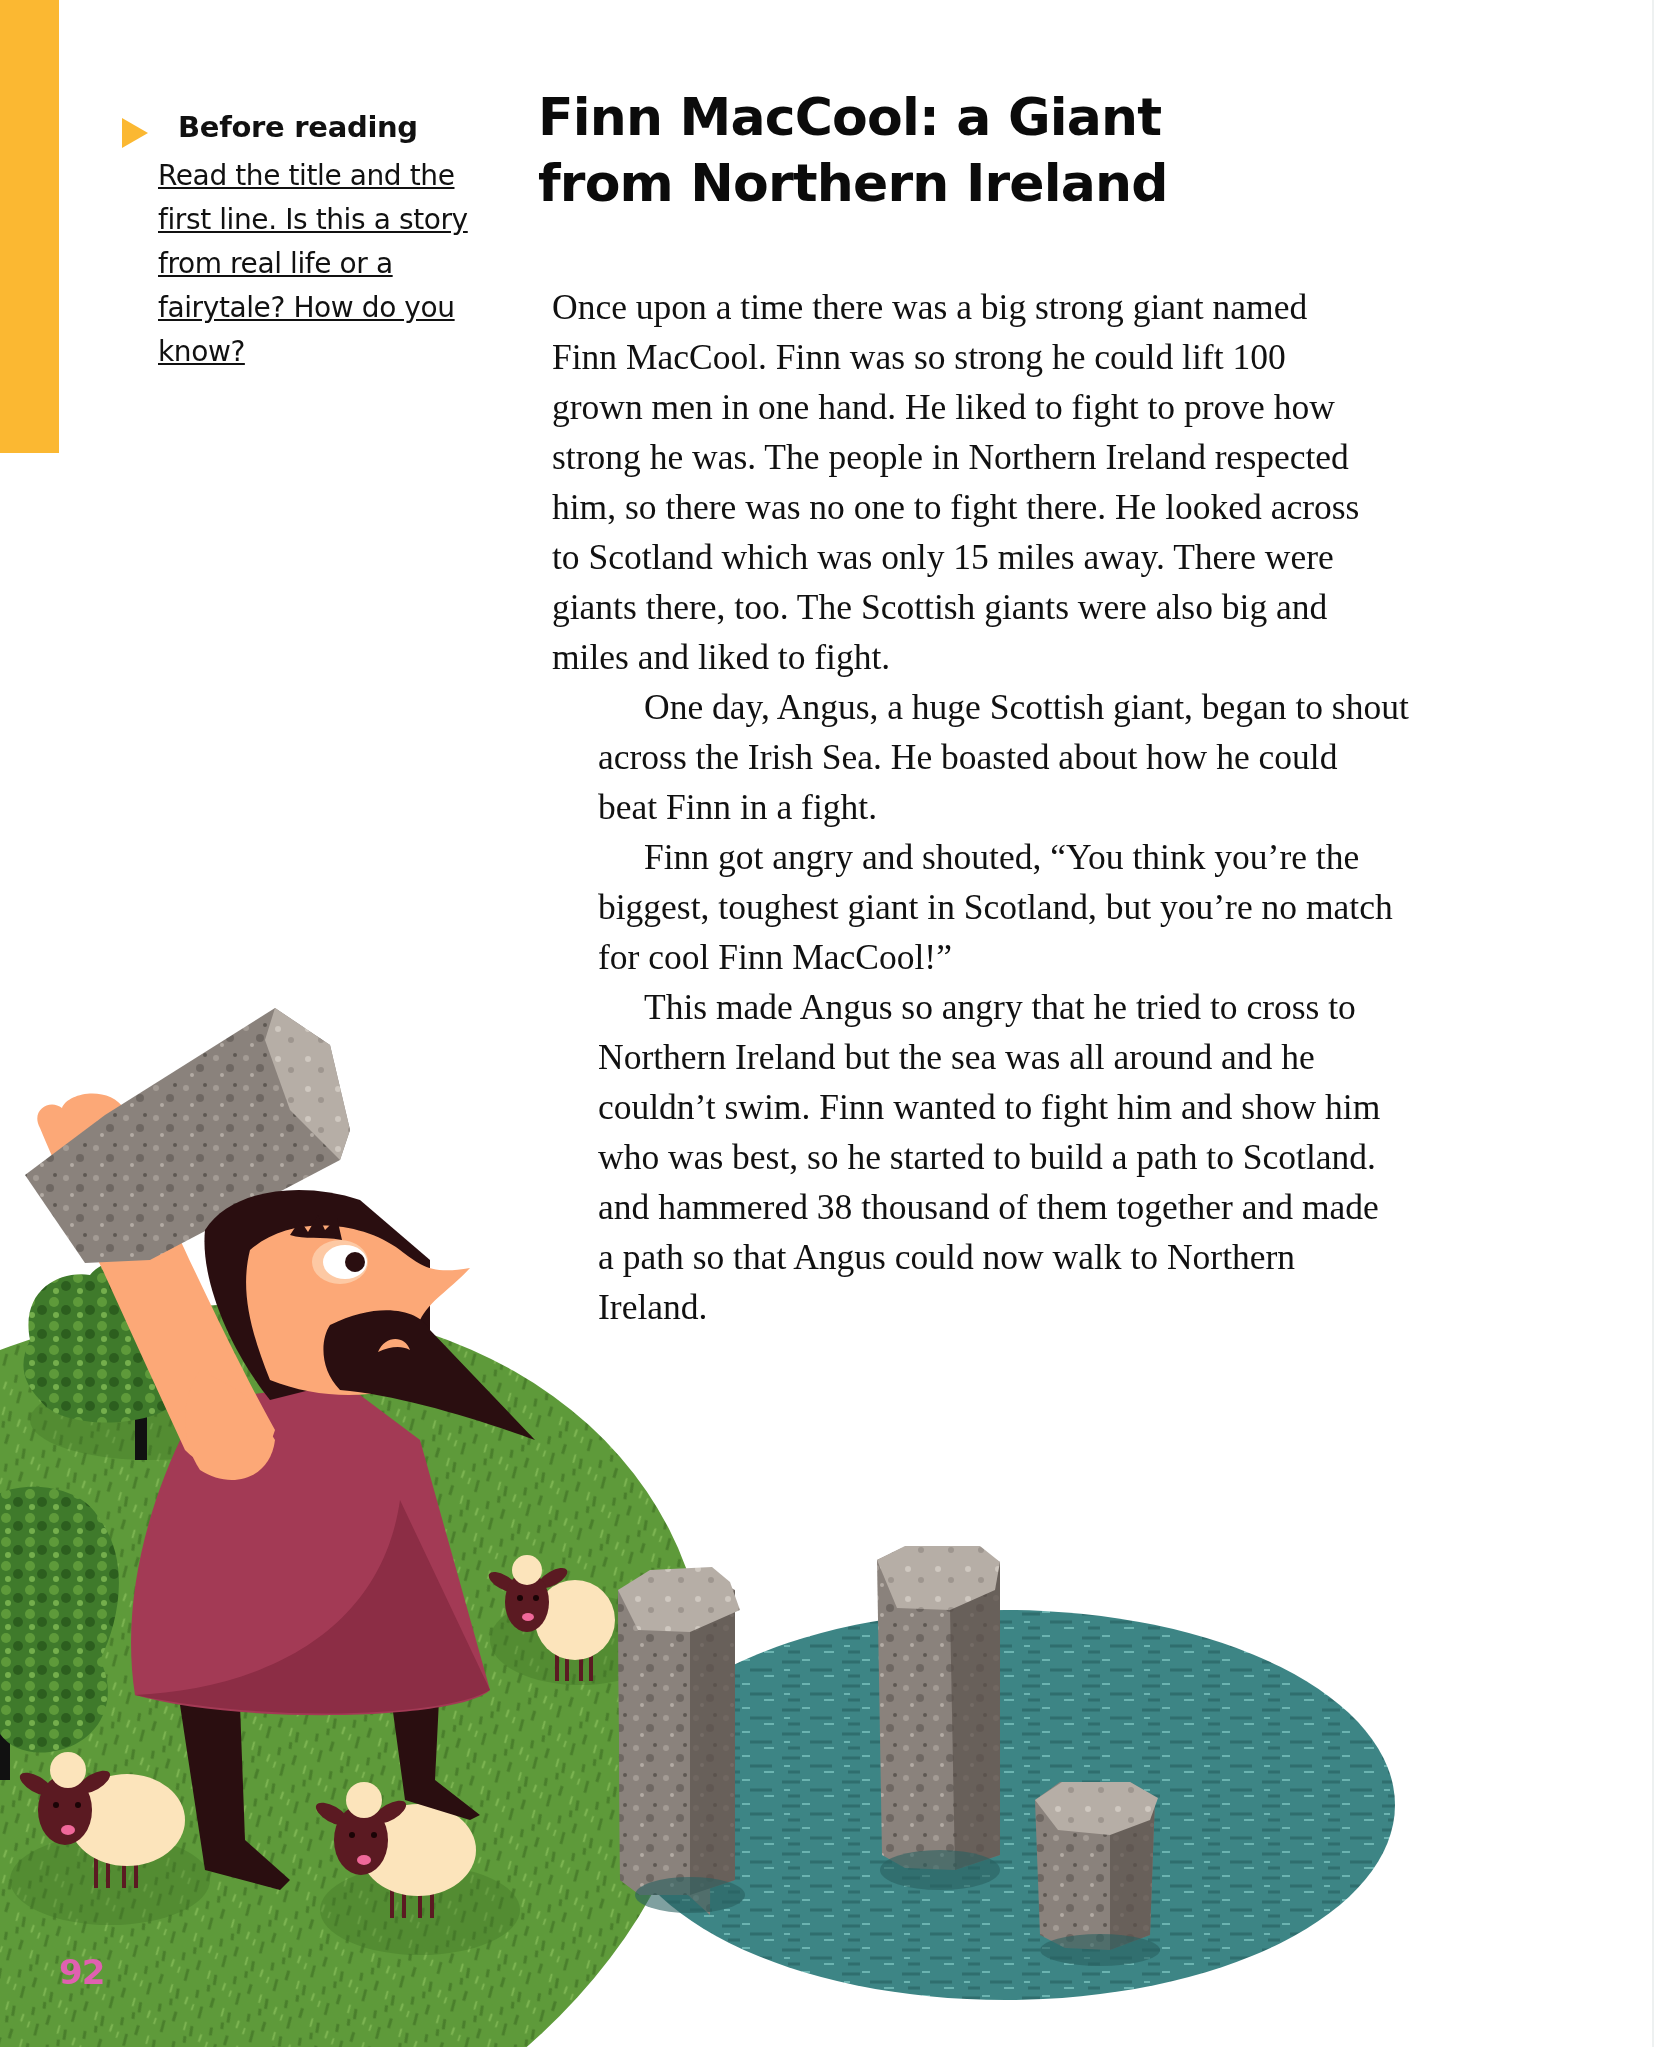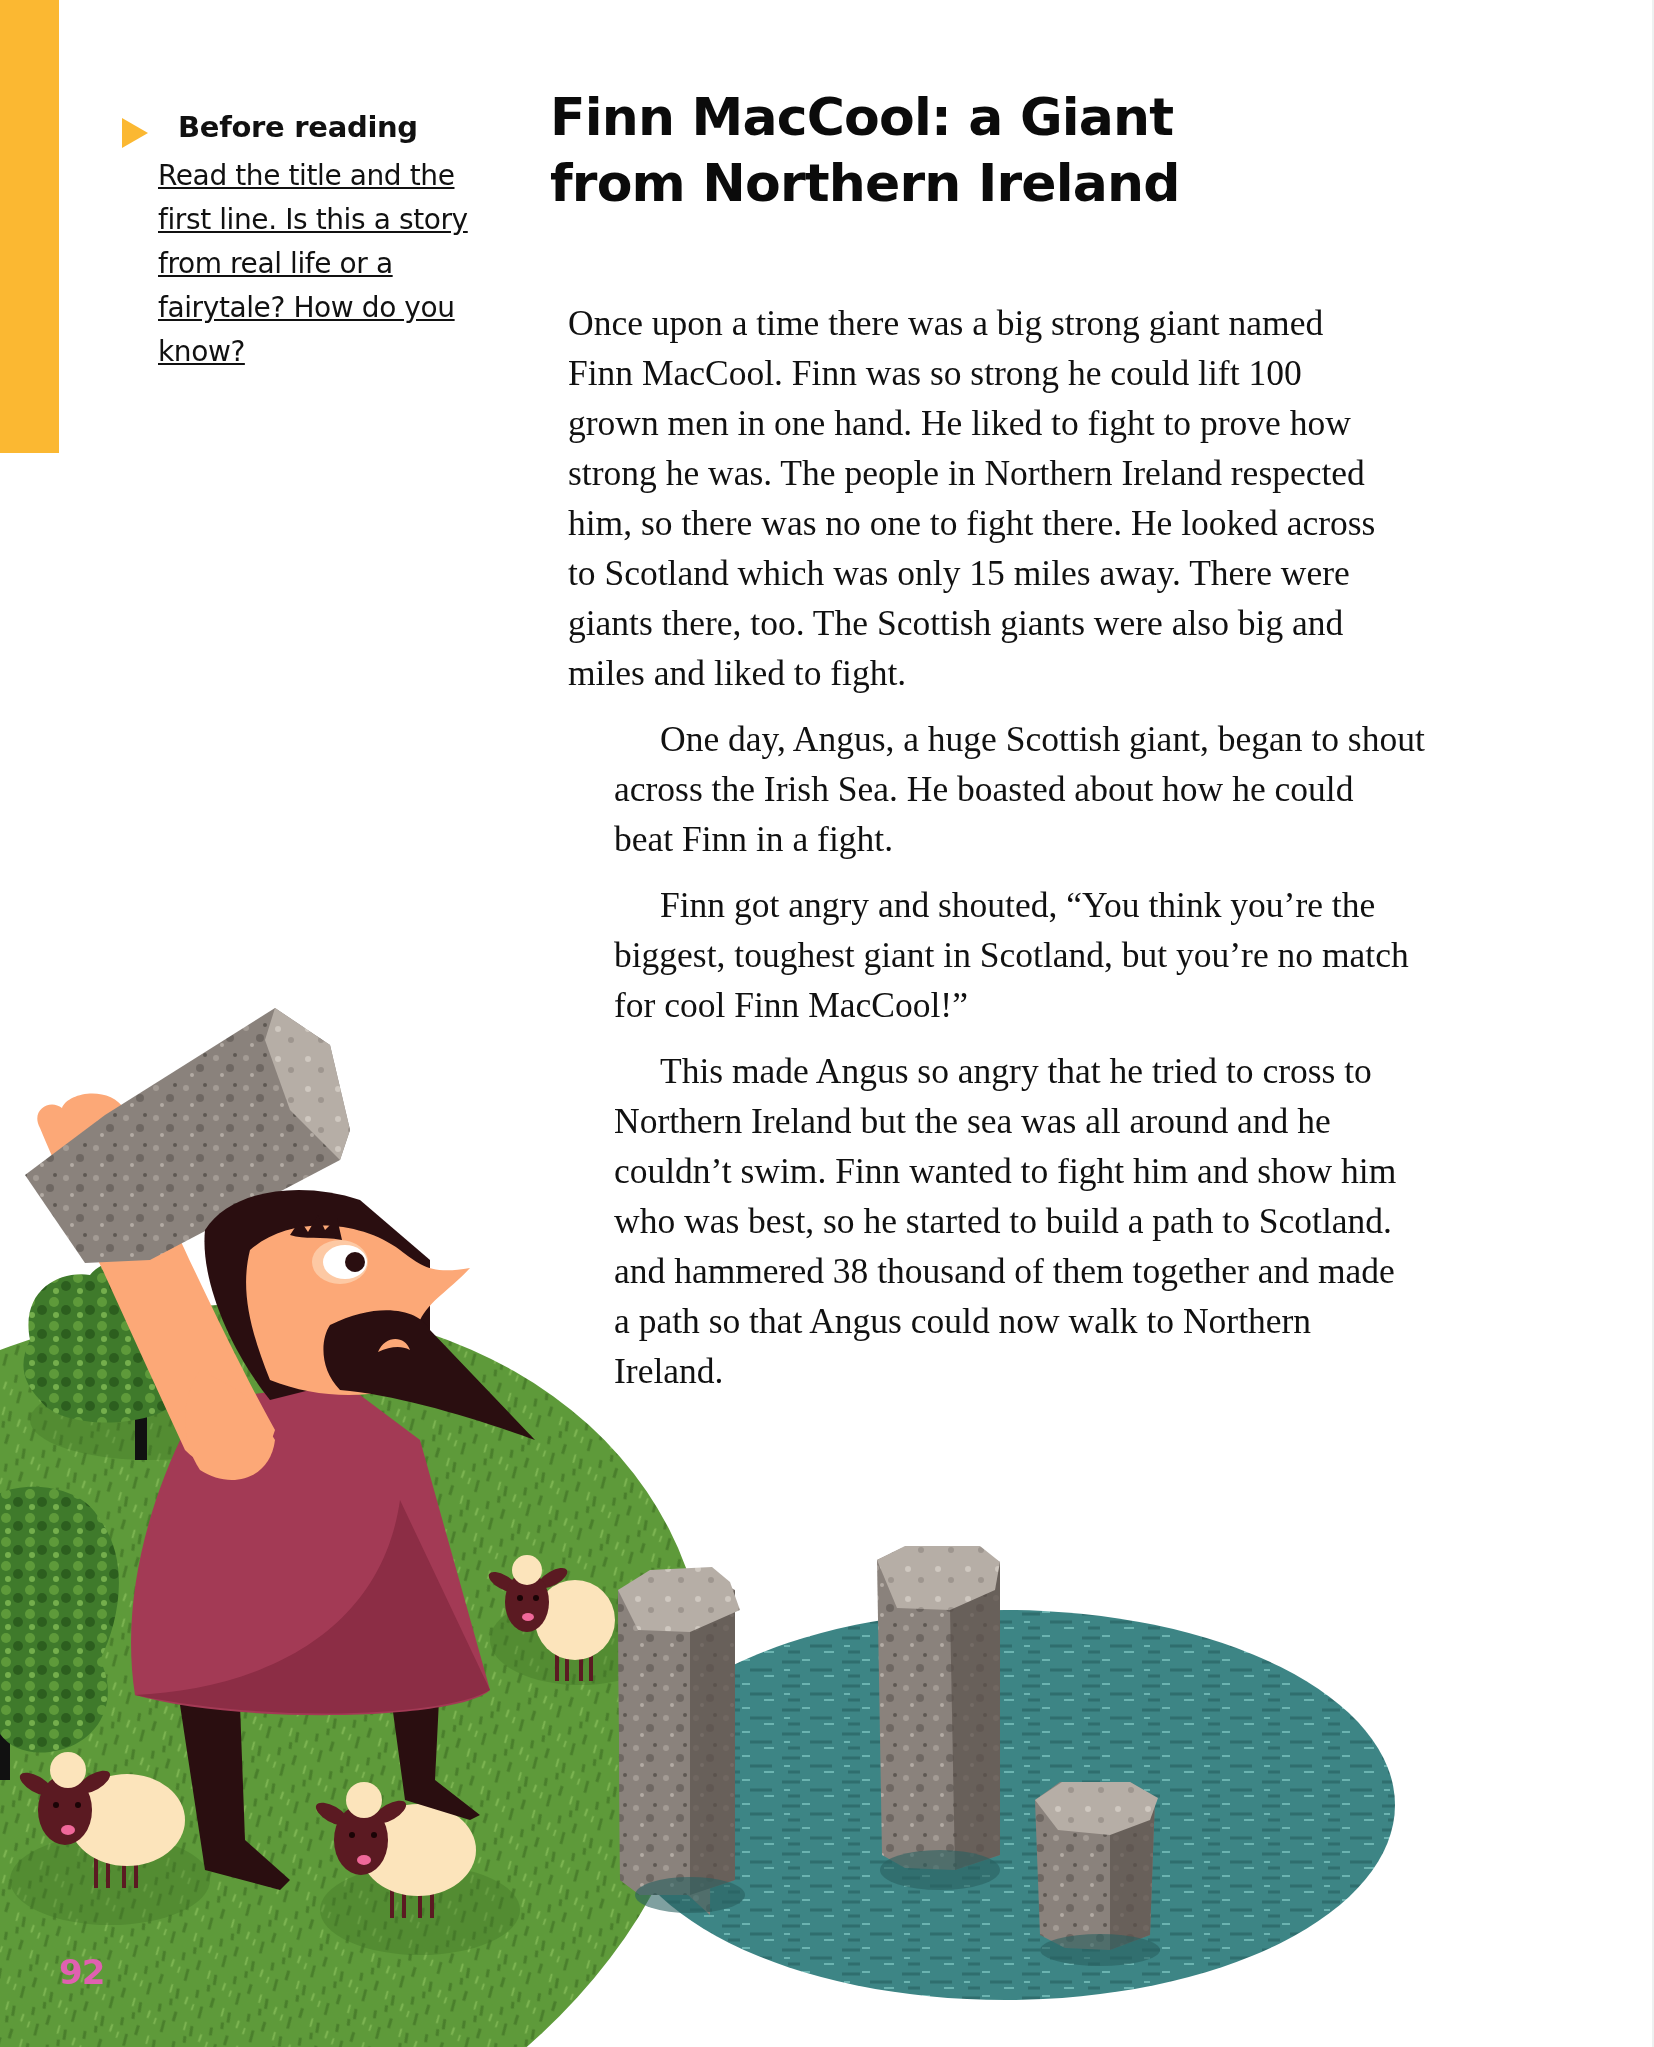--- a/index.html
+++ b/index.html
@@ -10,26 +10,26 @@
   .gutter-line { position: absolute; right: 0; top: 0; width: 2px; height: 2047px; background: #eef1f1; }
 
   .sidebar { position: absolute; left: 122px; top: 110px; width: 370px; }
   .sidebar .tri { position: absolute; left: 0; top: 8px; width: 0; height: 0;
     border-top: 15px solid transparent; border-bottom: 15px solid transparent; border-left: 26px solid #FBB832; }
   .sidebar .heading { position: absolute; left: 36px; top: 0; font-family: "DejaVu Sans", sans-serif;
     font-weight: bold; font-size: 29px; color: #111; white-space: nowrap; letter-spacing: -0.3px; margin-left: 20px; }
   .sidebar .prompt { position: absolute; left: 36px; top: 44px; width: 340px; font-family: "DejaVu Sans", sans-serif;
     font-size: 28px; line-height: 44px; color: #111; letter-spacing: -0.4px; text-decoration: underline; }
 
-  .title { position: absolute; left: 550px; top: 84px; width: 760px; font-family: "DejaVu Sans", sans-serif;
+  .title { position: absolute; left: 538px; top: 84px; width: 760px; font-family: "DejaVu Sans", sans-serif;
     font-weight: bold; font-size: 52px; line-height: 66px; color: #0b0b0b; letter-spacing: -0.8px; margin: 0; }
 
   .story { position: absolute; left: 552px; top: 282px; width: 950px; font-family: "Liberation Serif", serif;
     font-size: 35.5px; line-height: 50px; color: #111; }
-  .story p { margin: 16px; }
+  .story p { margin: 0; }
   .story p.indent { text-indent: 46px; }
   .story .line { display: block; white-space: nowrap; }
 
   .illustration { position: absolute; left: 0; top: 0; width: 1654px; height: 2047px; pointer-events: none; }
   .illustration svg { position: absolute; left: 0; top: 0; }
 
   .page-number { position: absolute; left: 59px; top: 1952px; font-family: "DejaVu Sans", sans-serif; font-weight: bold;
     font-size: 34px; color: #E060B0; letter-spacing: -1px; }
 </style>
 </head>

